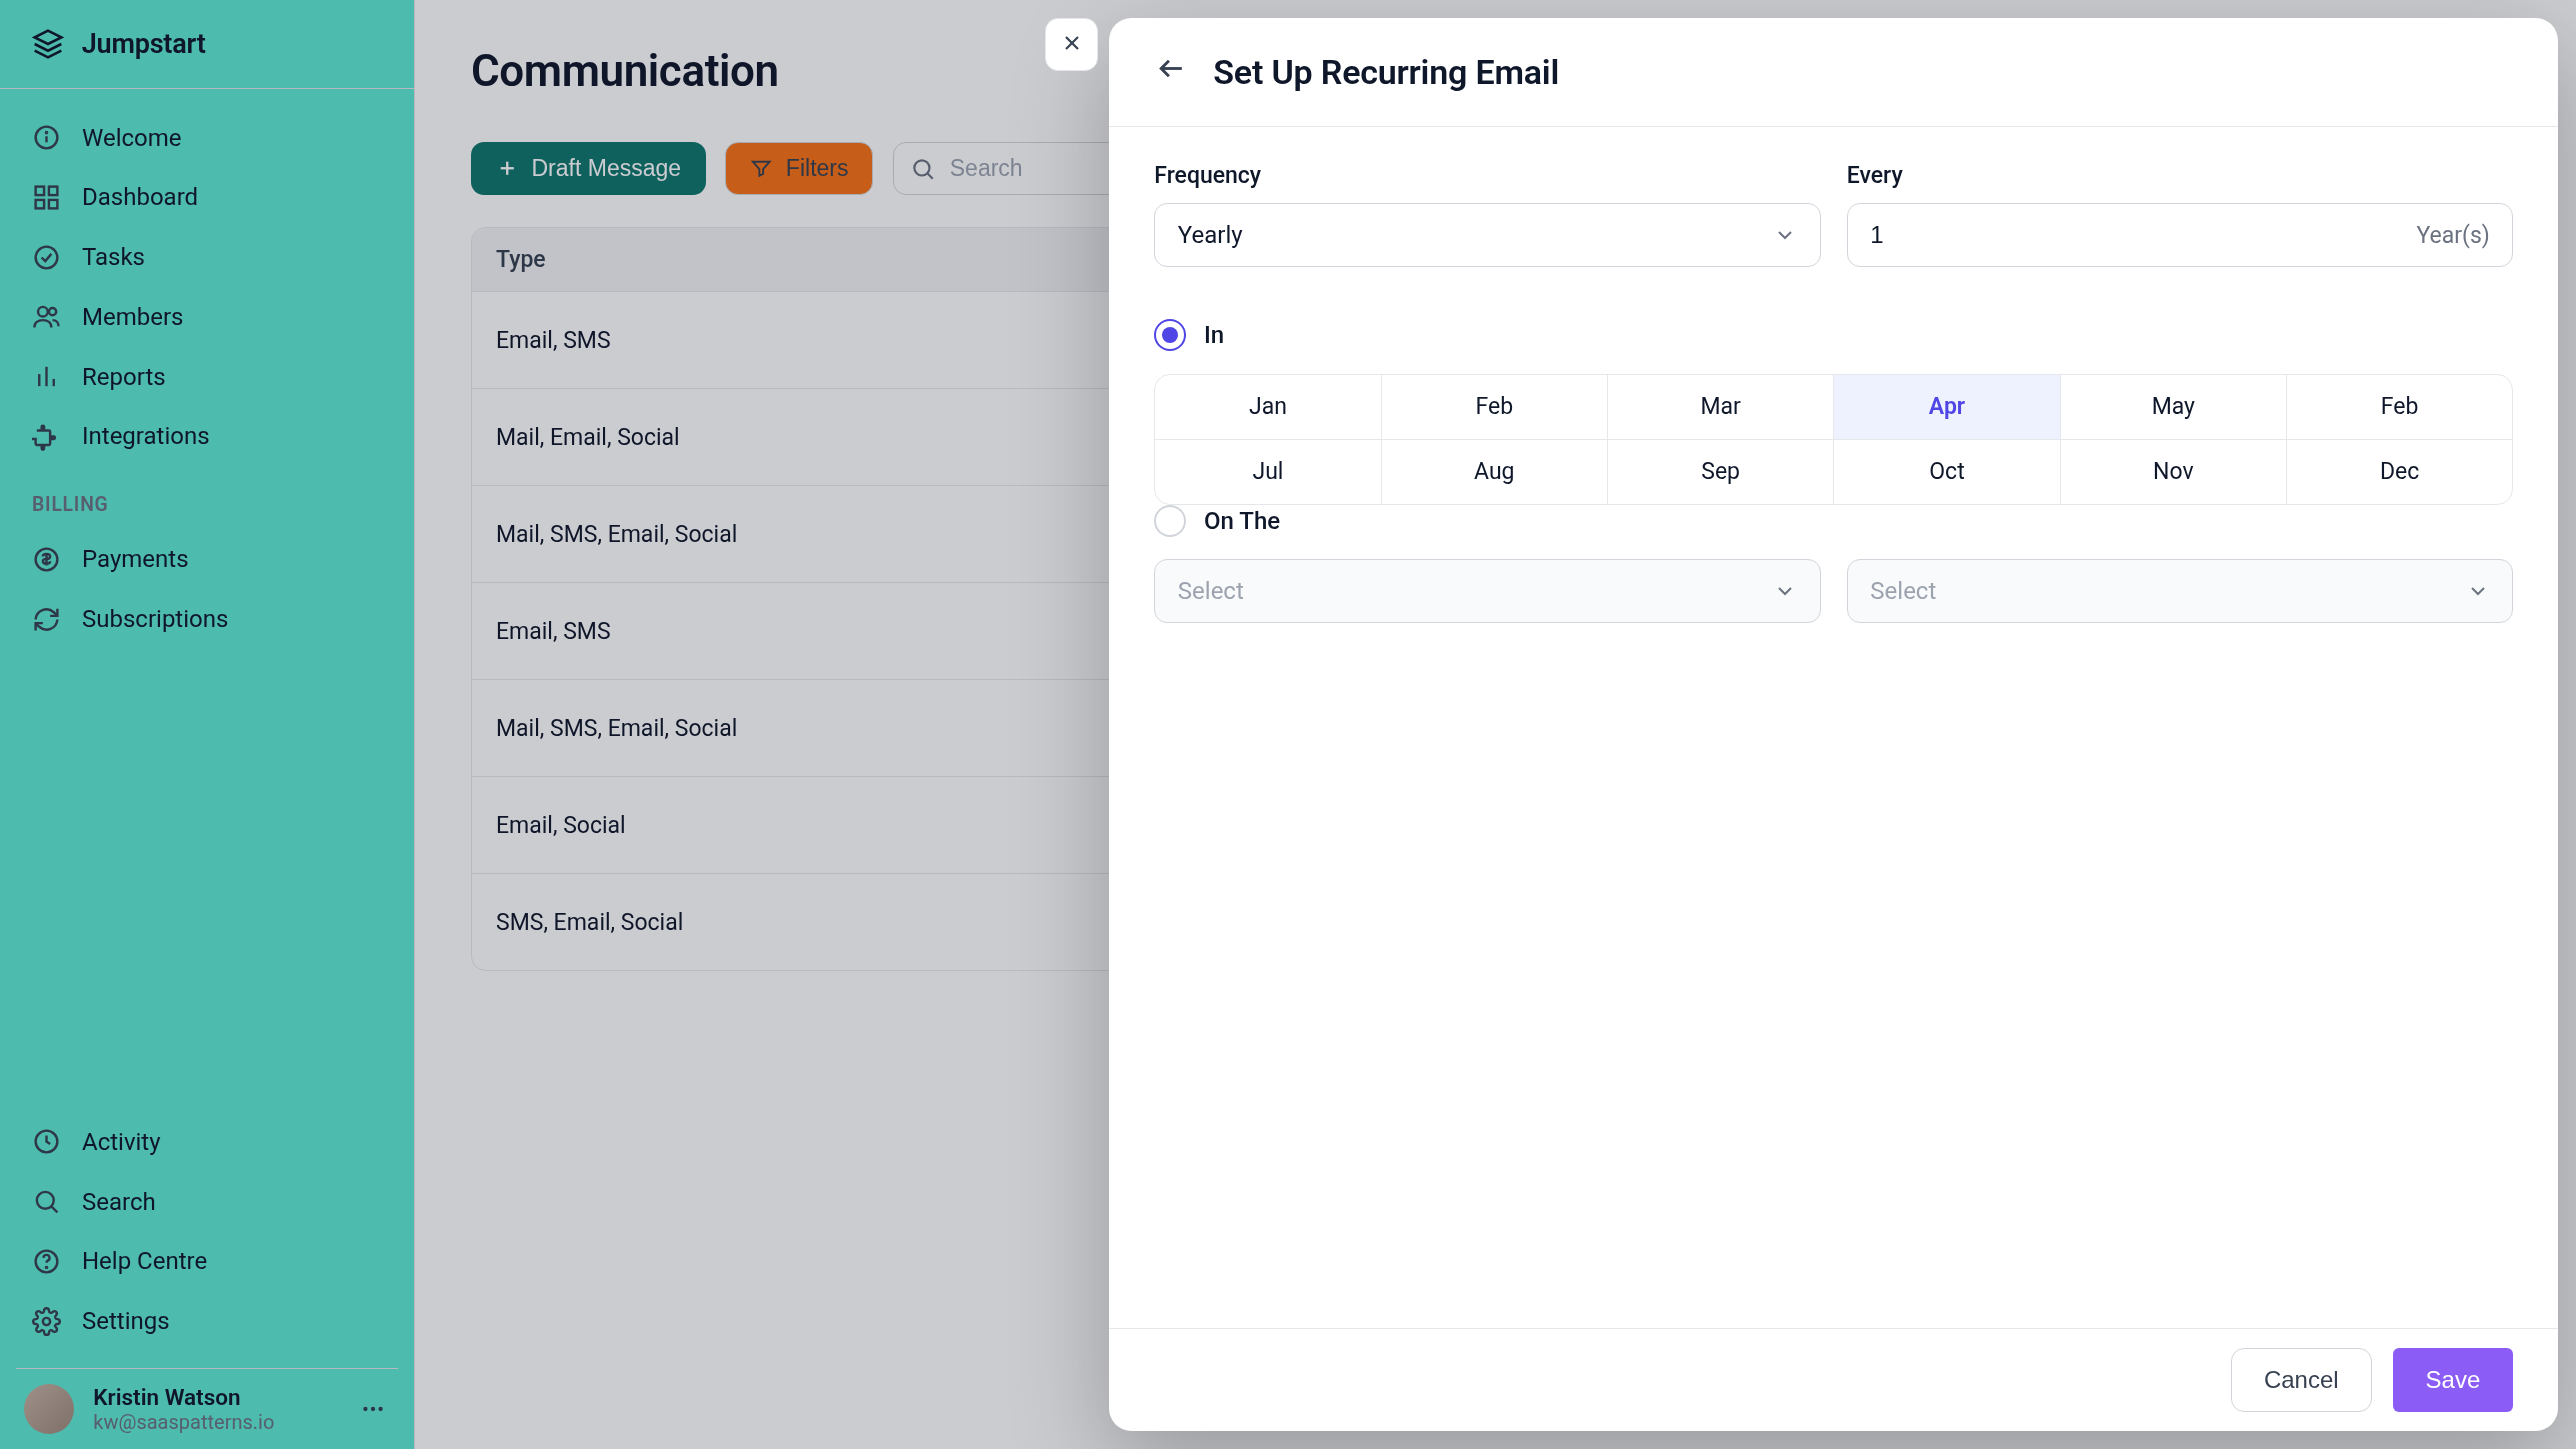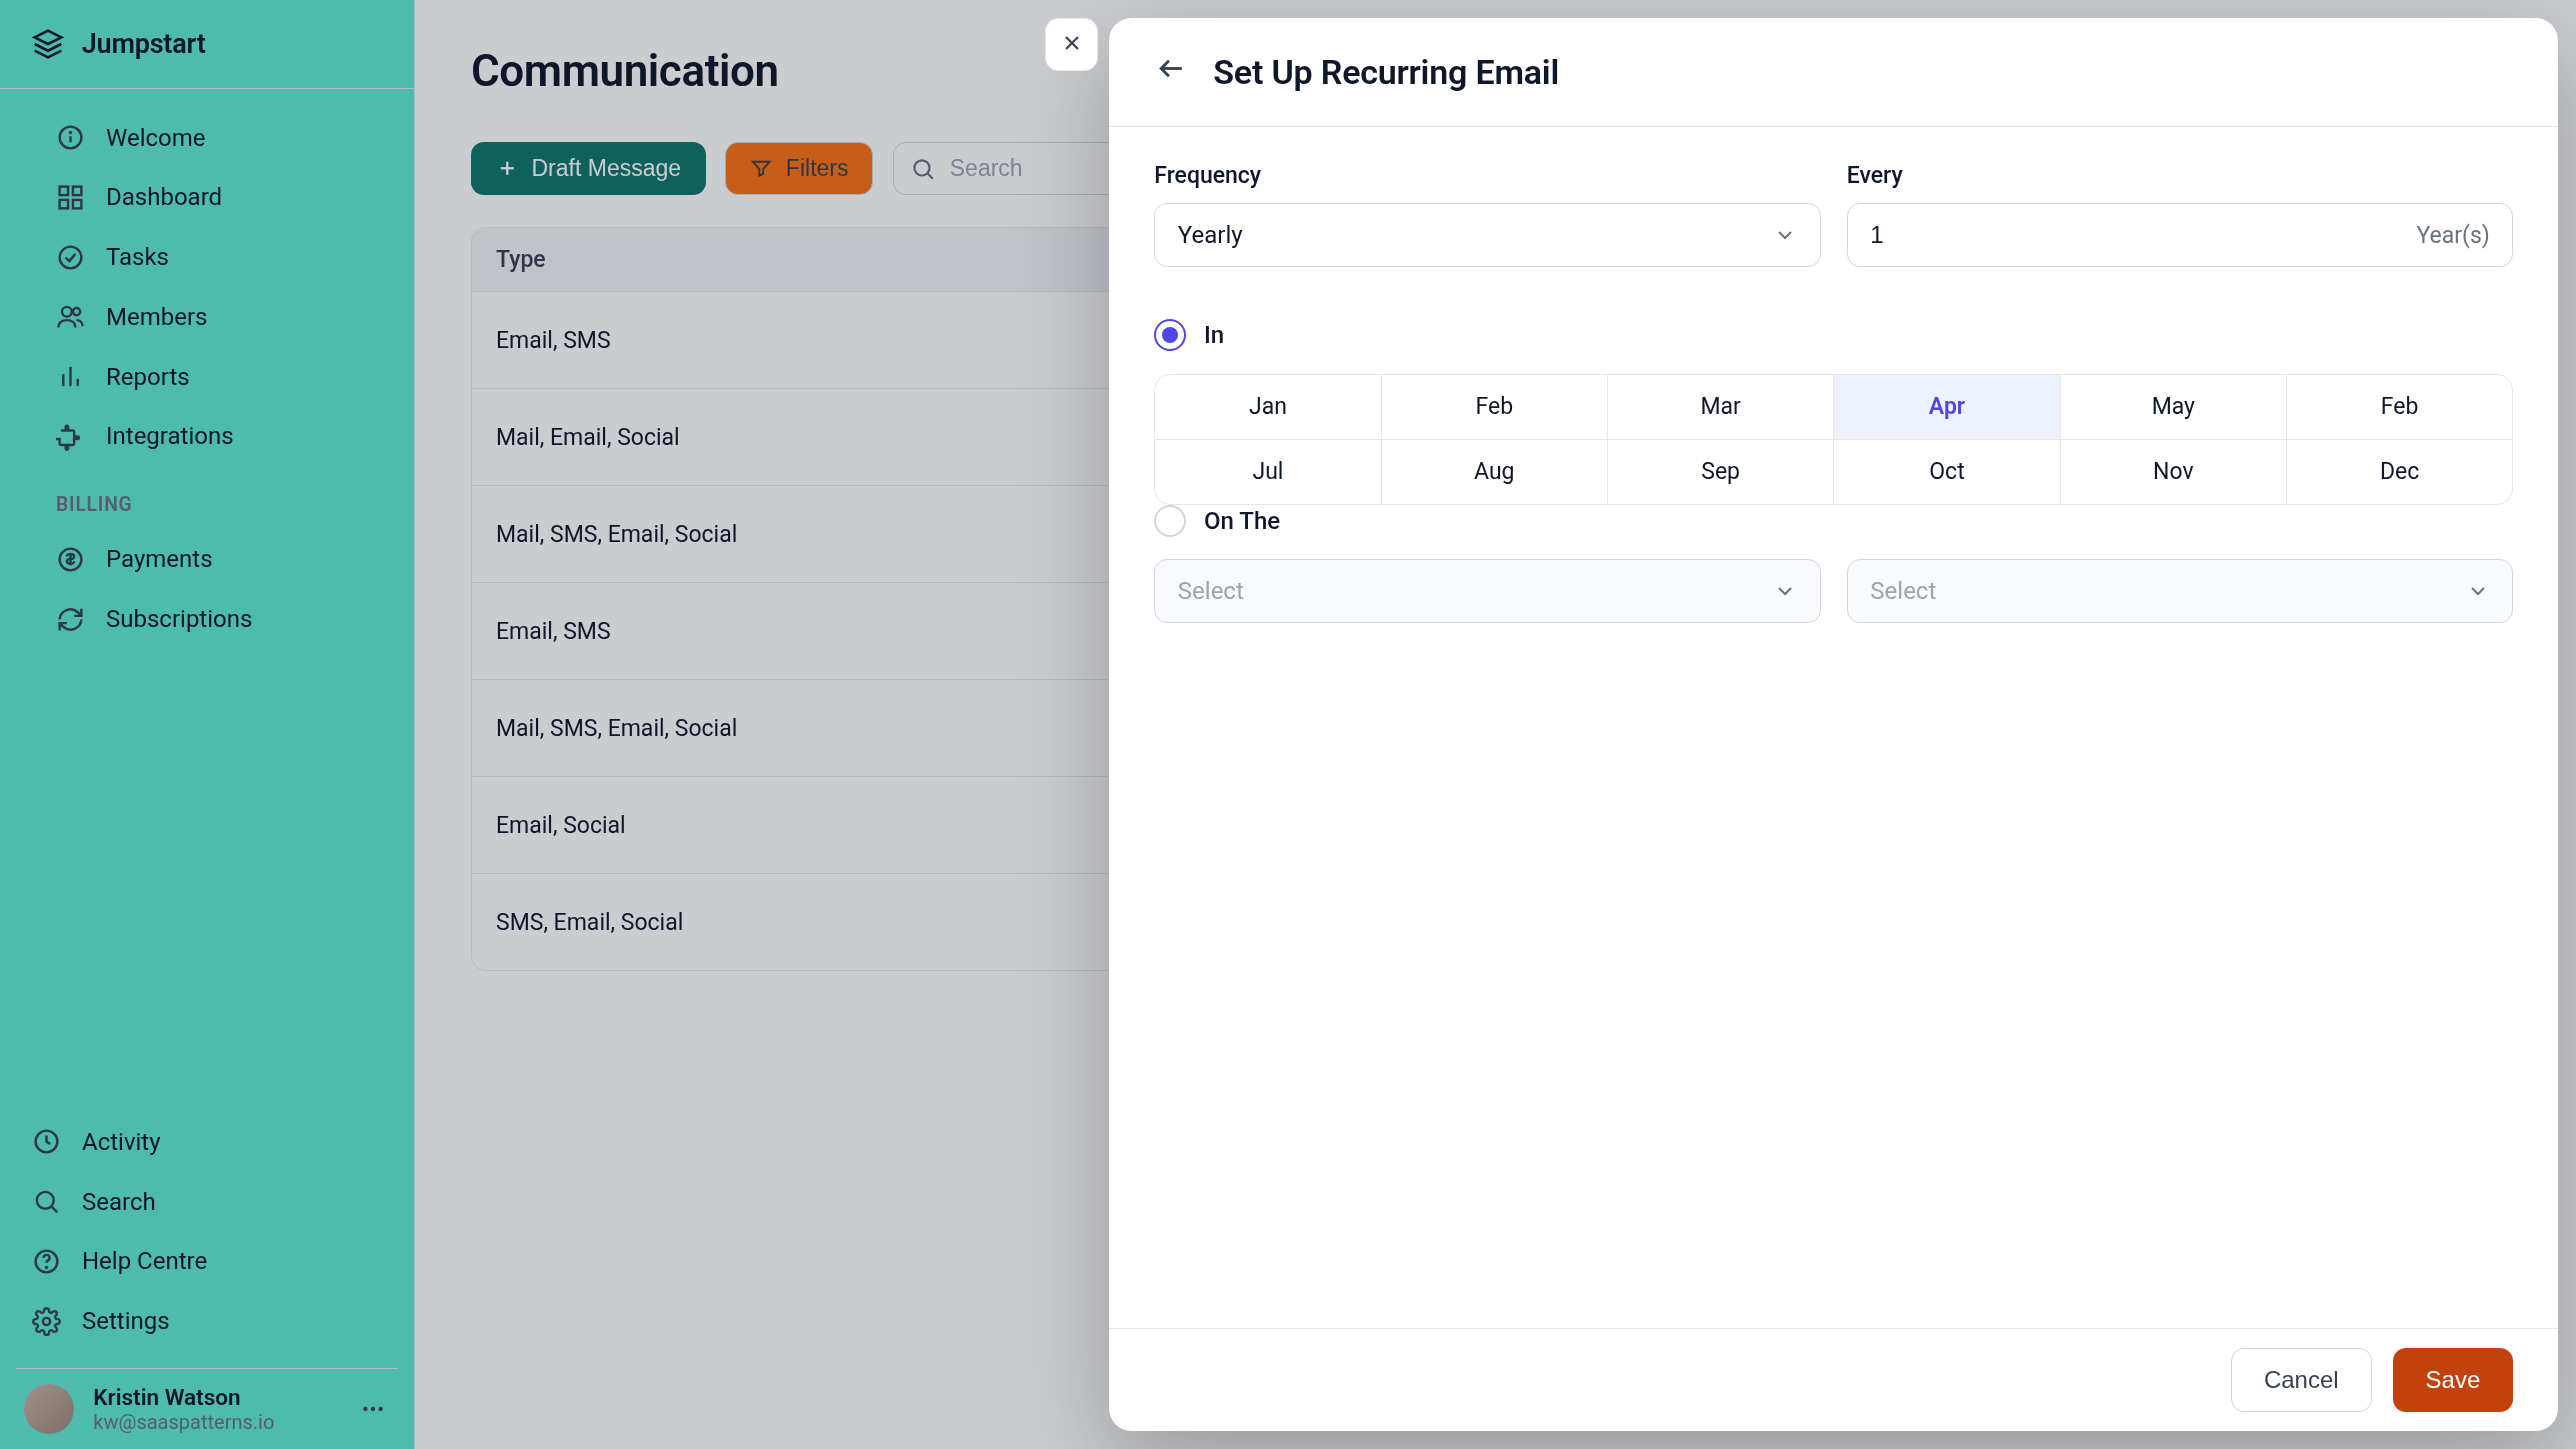--- a/index.html
+++ b/index.html
@@ -42,21 +42,20 @@
     width: 32px; height: 32px;
     display: inline-flex; align-items: center; justify-content: center;
   }
   .brand-name { font-weight: 600; font-size: 27px; letter-spacing: -0.2px; }
 
   .nav {
     padding: 21px 16px;
     display: flex;
     flex-direction: column;
     gap: 4.8px;
-    margin-left: 24px;
   }
   .nav-item {
     display: flex;
     align-items: center;
     gap: 21px;
     height: 55px;
     padding: 0 16px;
     border-radius: 11.3px;
     color: #0f172a;
     cursor: pointer;
@@ -318,21 +317,21 @@
     height: 64px;
     padding: 0 32px;
     border-radius: 13px;
     font-size: 24px;
     font-weight: 500;
     cursor: pointer;
     border: 1.6px solid transparent;
     display: inline-flex; align-items: center;
   }
   .foot-btn.secondary { background: #fff; border-color: #d1d5db; color: #374151; }
-  .foot-btn.primary   { background: #c2410c; color: #fff; }
+  .foot-btn.primary   { background: #8b5cf6; color: #fff; border-radius: 6px; }
 </style>
 </head>
 <body>
 
 <div class="app">
 
   <aside class="sidebar">
 
     <div class="brand">
       <span class="brand-logo">

